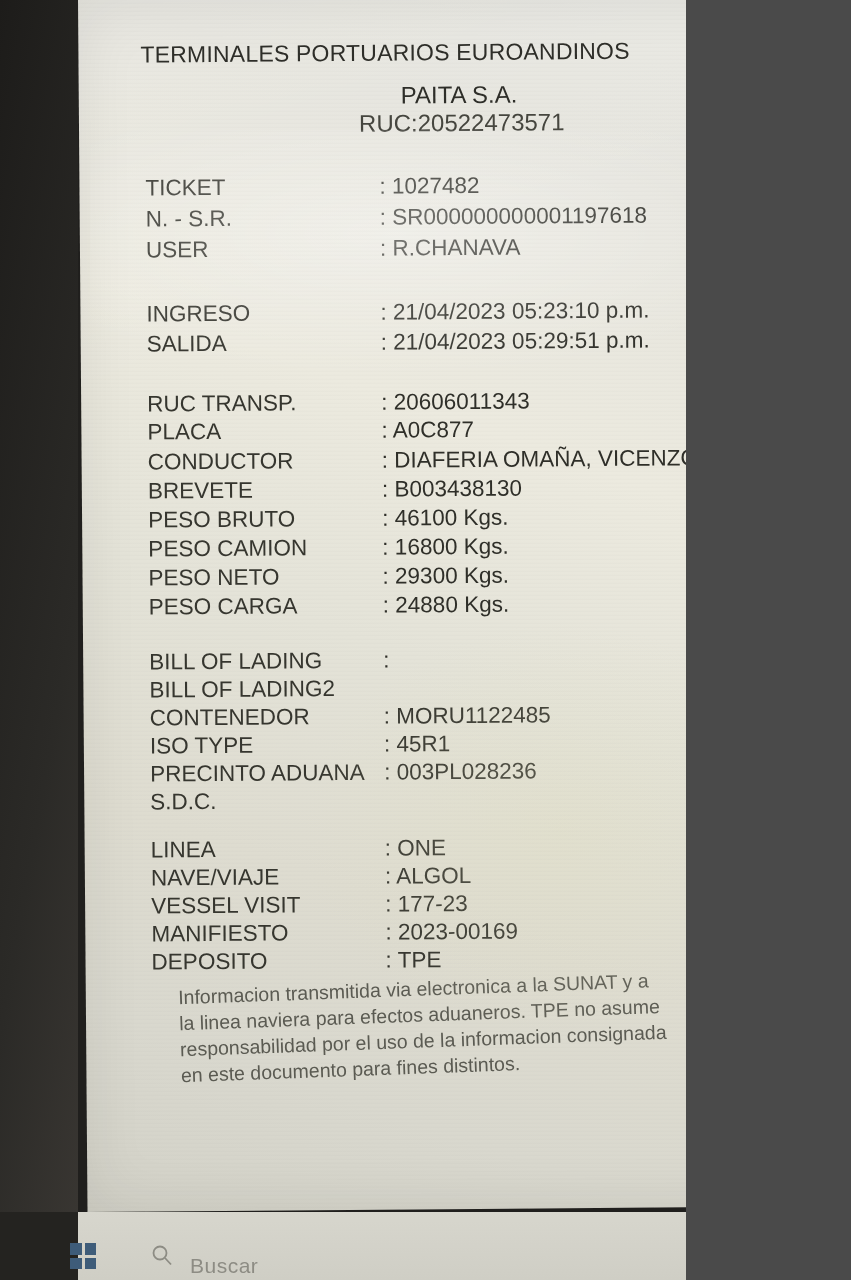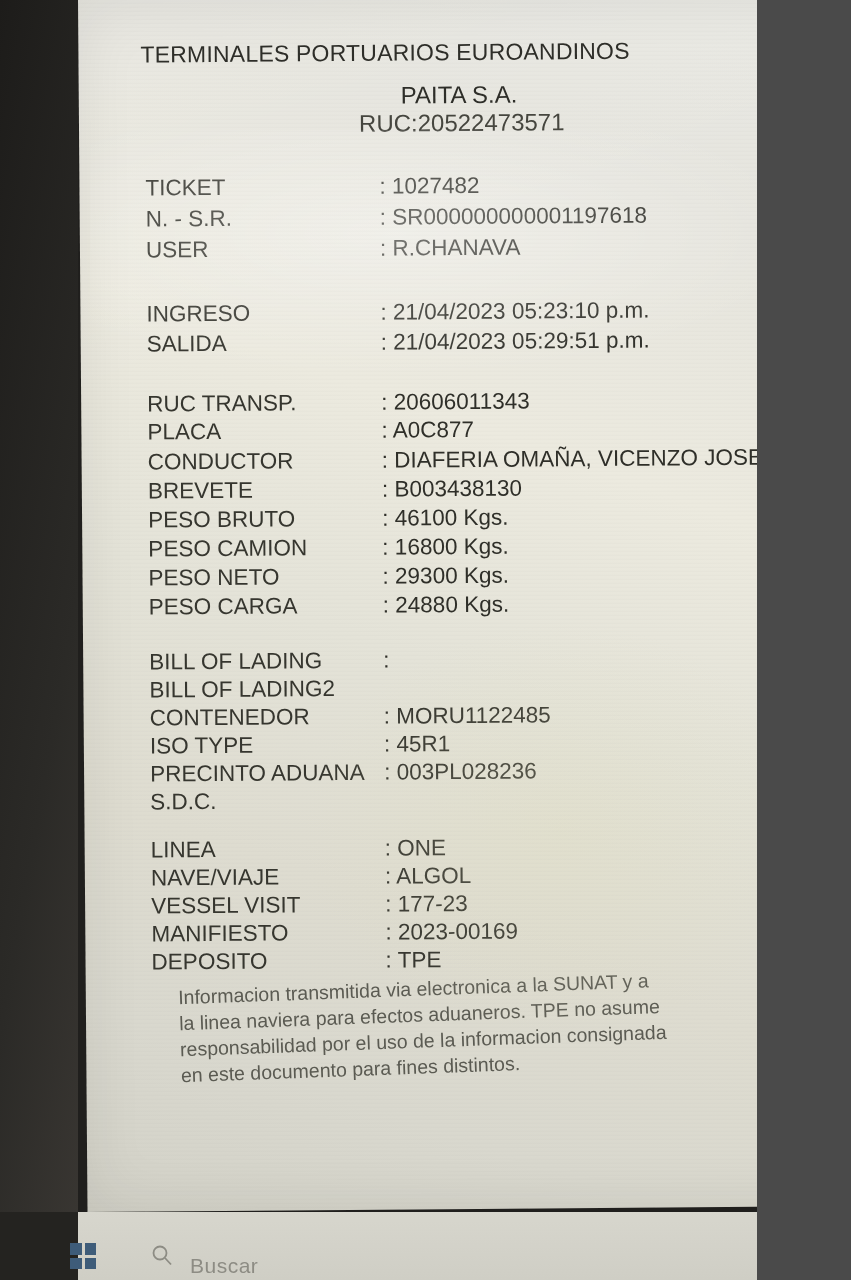--- a/index.html
+++ b/index.html
@@ -2,21 +2,21 @@
 <html><head>
 <meta charset="utf-8">
 <style>
   html, body {
     margin: 0;
     padding: 0;
     background: #4a4a4a;
   }
   #screen {
     position: relative;
-    width: 757px;
+    width: 686px;
     height: 1280px;
     overflow: hidden;
     background: #201f1d;
     font-family: "Liberation Sans", sans-serif;
   }
 
   
   .bezel-left {
     position: absolute;
     left: 0; top: 0;

